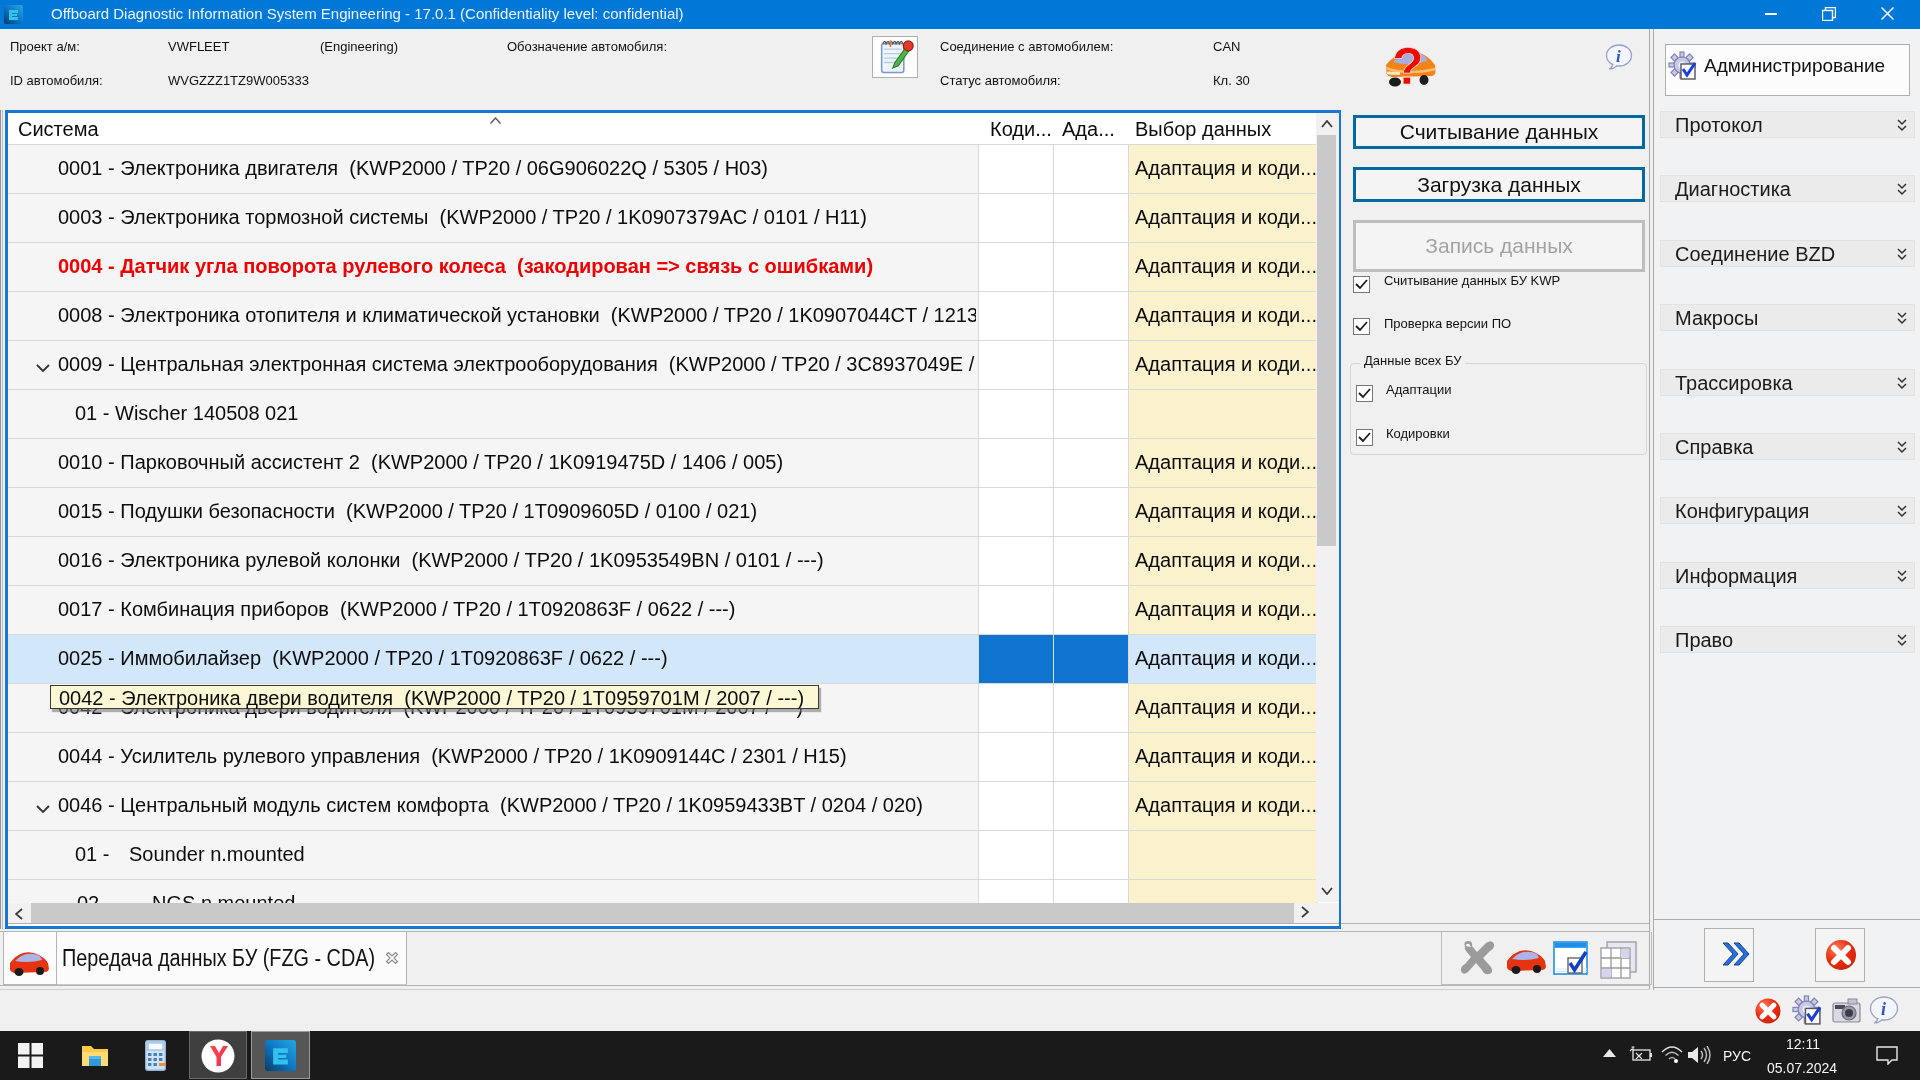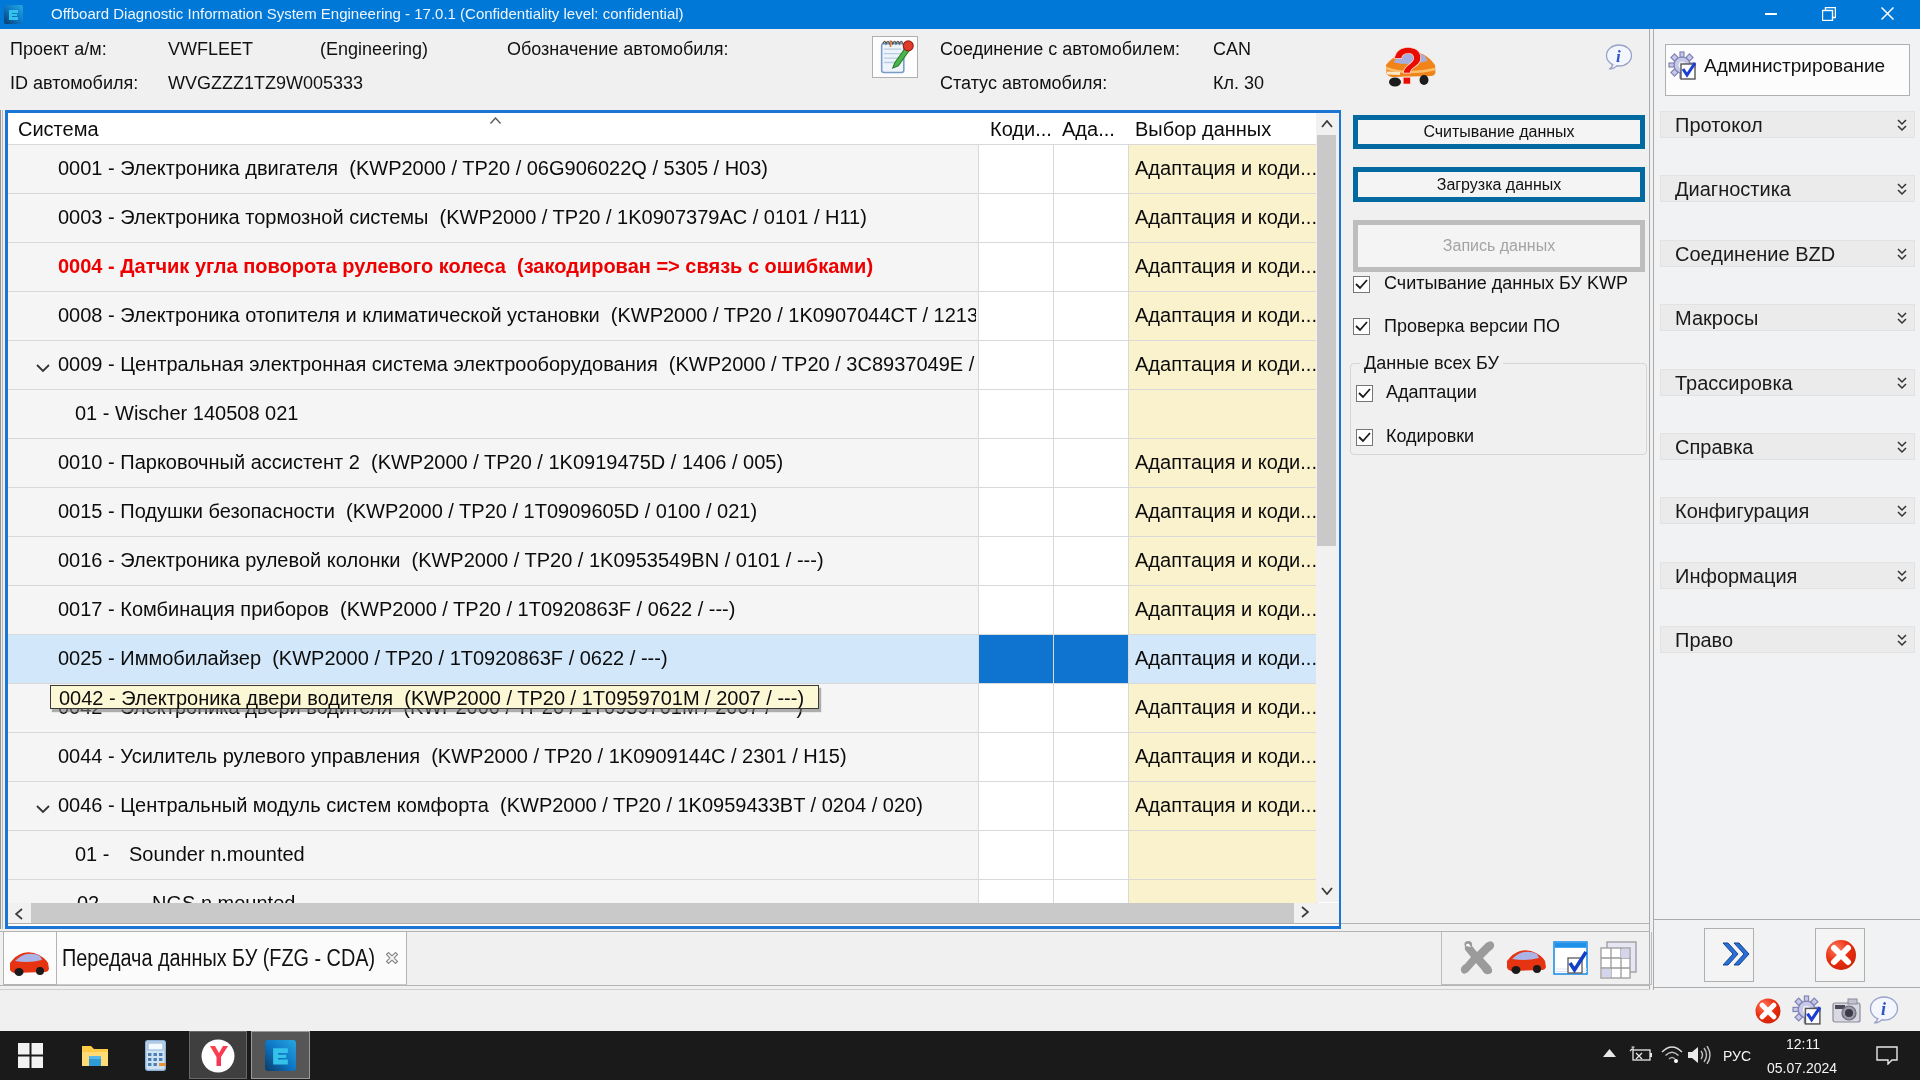--- a/index.html
+++ b/index.html
@@ -1,38 +1,38 @@
 <!DOCTYPE html>
 <html><head>
 <meta charset="utf-8">
 <style>
 * { margin:0; padding:0; box-sizing:border-box; }
 html,body { width:1920px; height:1080px; overflow:hidden; }
 body { font-family:"Liberation Sans", sans-serif; background:#f0f0f0; position:relative; }
 .abs { position:absolute; }
-.t20 { font-size:18px; color:#111; white-space:pre; }
+.t20 { font-size:13px; color:#111; white-space:pre; }
 
 #titlebar { left:0; top:0; width:1920px; height:29px; background:#0078d7; }
 #titletext { left:29px; top:5px; font-size:15px; color:#eef5fd; white-space:pre;margin-left:22px; }
 
 .hbtn { border:1px solid #b0b0b0; background:#fdfdfd; }
 
 #tbl { left:5px; top:110px; width:1336px; height:819px; background:#fff;
   border:2px solid #1b76d3; border-top-width:3px; border-bottom-width:3px; border-left-width:3px; }
 #tblinner { position:absolute; left:0; top:0; right:0; bottom:0; overflow:hidden; }
 .grid-v { background:#d9d9d9; width:1px; }
 .grid-h { background:#d9d9d9; height:1px; }
 .rowtext { font-size:20px; color:#0c0c0c; white-space:pre; }
 .cream { background:#faf1cd; }
 
 .sbtrack { background:#f1f1f1; }
 .sbthumb { background:#c9c9c9; }
 .sbglyph { stroke:#3c3c3c; stroke-width:1.8; fill:none; }
 
-.wbtn { border:5px solid #0369a1; background:#f4f4f4; font-size:16px; color:#111;
+.wbtn { border:3px solid #0369a1; background:#f4f4f4; font-size:21px; color:#111;
   display:flex; align-items:center; justify-content:center; }
 .cb { width:17px; height:17px; background:#fff; border:1px solid #767676; }
 
 #rpanel { left:1654px; top:29px; width:266px; height:961px; background:#f1f2f3; }
 .menuitem { left:6px; width:255px; height:27px; background:#ebebeb; border:1px solid #e2e2e2;
   font-size:20px; color:#1a1a1a; }
 
 #taskbar { left:0; top:1031px; width:1920px; height:49px; background:#1a1a1a; }
 .white { color:#f5f5f5; }
 </style>

